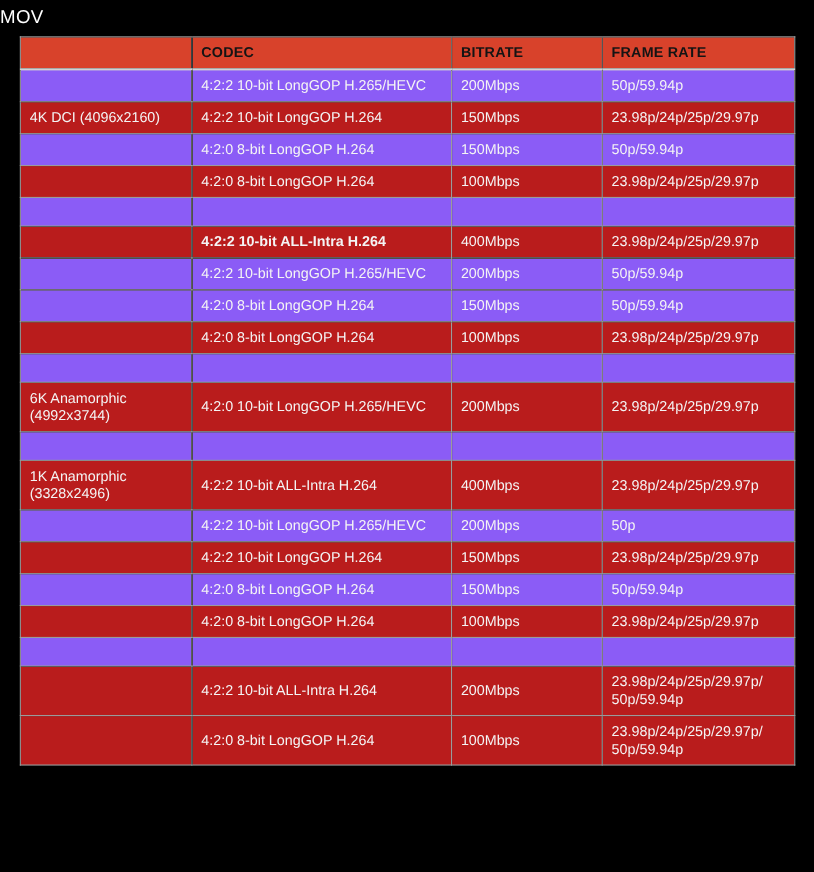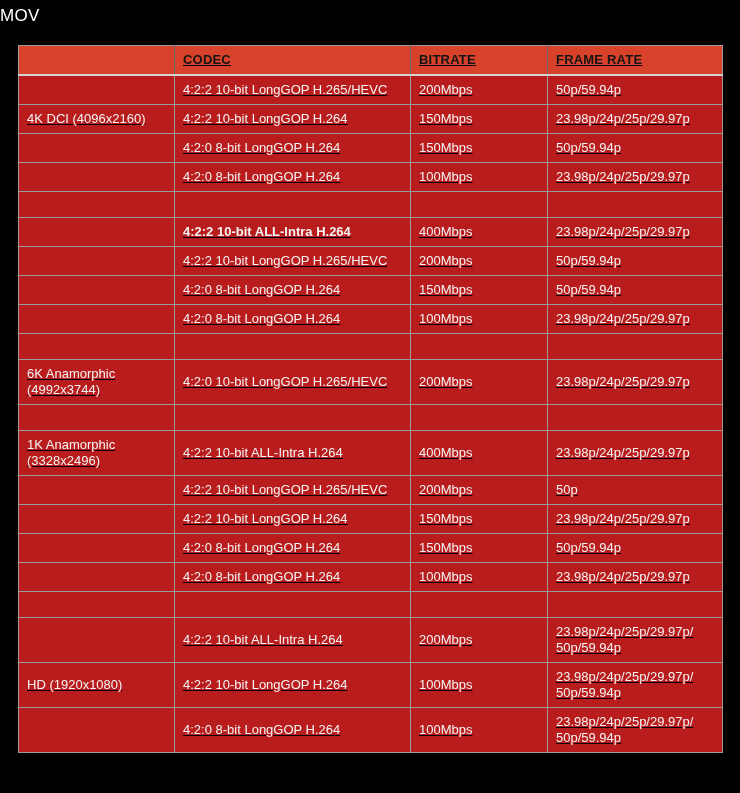--- a/index.html
+++ b/index.html
@@ -17,22 +17,21 @@
     font-size: 17px;
     line-height: 18px;
     font-weight: 500;
     padding: 7px 0 8px 0;
     letter-spacing: 0.3px;
   }
   table.spec-table {
     border-collapse: collapse;
     table-layout: fixed;
     width: 704px;
-    margin: 12px 18px;
-    text-decoration: underline;
+    margin: 0 18px;
   }
   .spec-table th, .spec-table td {
     border: 1px solid #9b9b9b;
     padding: 6px 8px;
     font-size: 13px;
     line-height: 16px;
     color: #f4f4f4;
     text-align: left;
     vertical-align: middle;
     white-space: pre-line;
@@ -44,21 +43,21 @@
     font-weight: bold;
     font-size: 13px;
     letter-spacing: 0.2px;
     border-bottom: 2px solid #d2d2d2;
     border-right-color: #6a6a6a;
     height: 15px;
   }
   .spec-table thead th:last-child {
     border-right-color: #9b9b9b;
   }
-  tr.odd td  { background: #b91c1c; }
+  tr.odd td  { background: #8b5cf6; }
   tr.even td { background: #b91c1c; }
   td.res     { background: #000000; }
   tr.spacer td { height: 13px; }
   td.bold-codec { font-weight: bold; }
 </style>
 </head>
 <body>
 
 <div class="page-title">MOV</div>
 
@@ -188,27 +187,20 @@
         <td></td>
         <td></td>
       </tr>
       <tr class="even">
         <td class="res"></td>
         <td>4:2:2 10-bit ALL-Intra H.264</td>
         <td>200Mbps</td>
         <td>23.98p/24p/25p/29.97p/
 50p/59.94p</td>
       </tr>
-      <tr class="odd">
-        <td class="res">HD (1920x1080)</td>
-        <td>4:2:2 10-bit LongGOP H.264</td>
-        <td>100Mbps</td>
-        <td>23.98p/24p/25p/29.97p/
-50p/59.94p</td>
-      </tr>
       <tr class="even">
         <td class="res"></td>
         <td>4:2:0 8-bit LongGOP H.264</td>
         <td>100Mbps</td>
         <td>23.98p/24p/25p/29.97p/
 50p/59.94p</td>
       </tr>
     </tbody>
 </table>
 

